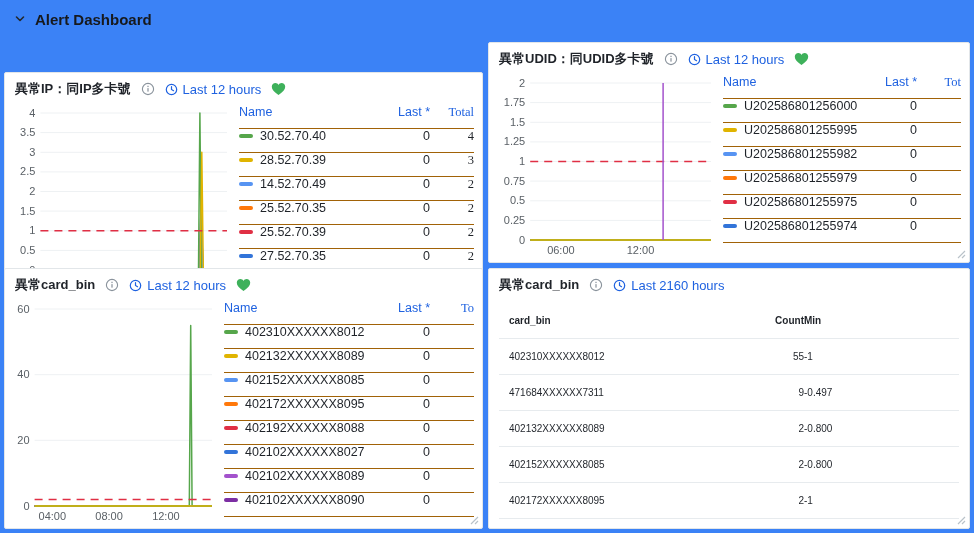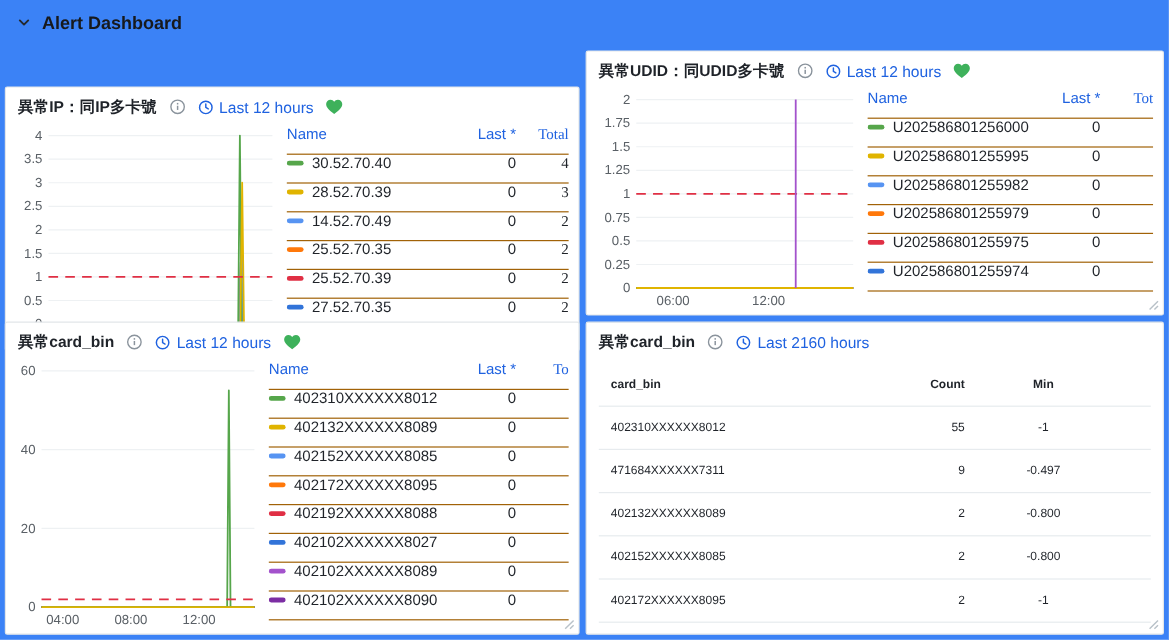--- a/index.html
+++ b/index.html
@@ -33,21 +33,21 @@
   .lname { flex:1; display:flex; align-items:center; gap:7px; min-width:0; white-space:nowrap; overflow:hidden; }
   .swatch { width:14px; height:4px; border-radius:2px; flex:none; }
   .llast { width:52px; text-align:right; flex:none; }
   .ltotal { width:44px; text-align:right; flex:none;font-family:Liberation Serif, serif; }
 
   .gtable { flex:1; display:flex; flex-direction:column; overflow:hidden; font-size:10px; padding:2px 2px 0 2px; }
   .trow { display:flex; align-items:center; height:36px; border-bottom:1px solid #e7ebee; padding:0 10px; }
   .thead { font-weight:700; }
   .tc0 { flex:1; text-align:left; white-space:nowrap; }
   .tc1 { width:150px; text-align:right; }
-  .tc2 { width:145px; text-align:center; padding-right:14px; }
+  .tc2 { width:145px; text-align:left; padding-right:14px; }
 
   .resize { position:absolute; right:3px; bottom:3px; width:9px; height:9px; cursor:nwse-resize; }
 </style>
 </head>
 <body>
 
 <div class="dashboard">
 
   <div class="dash-header">
     <span class="icon">

